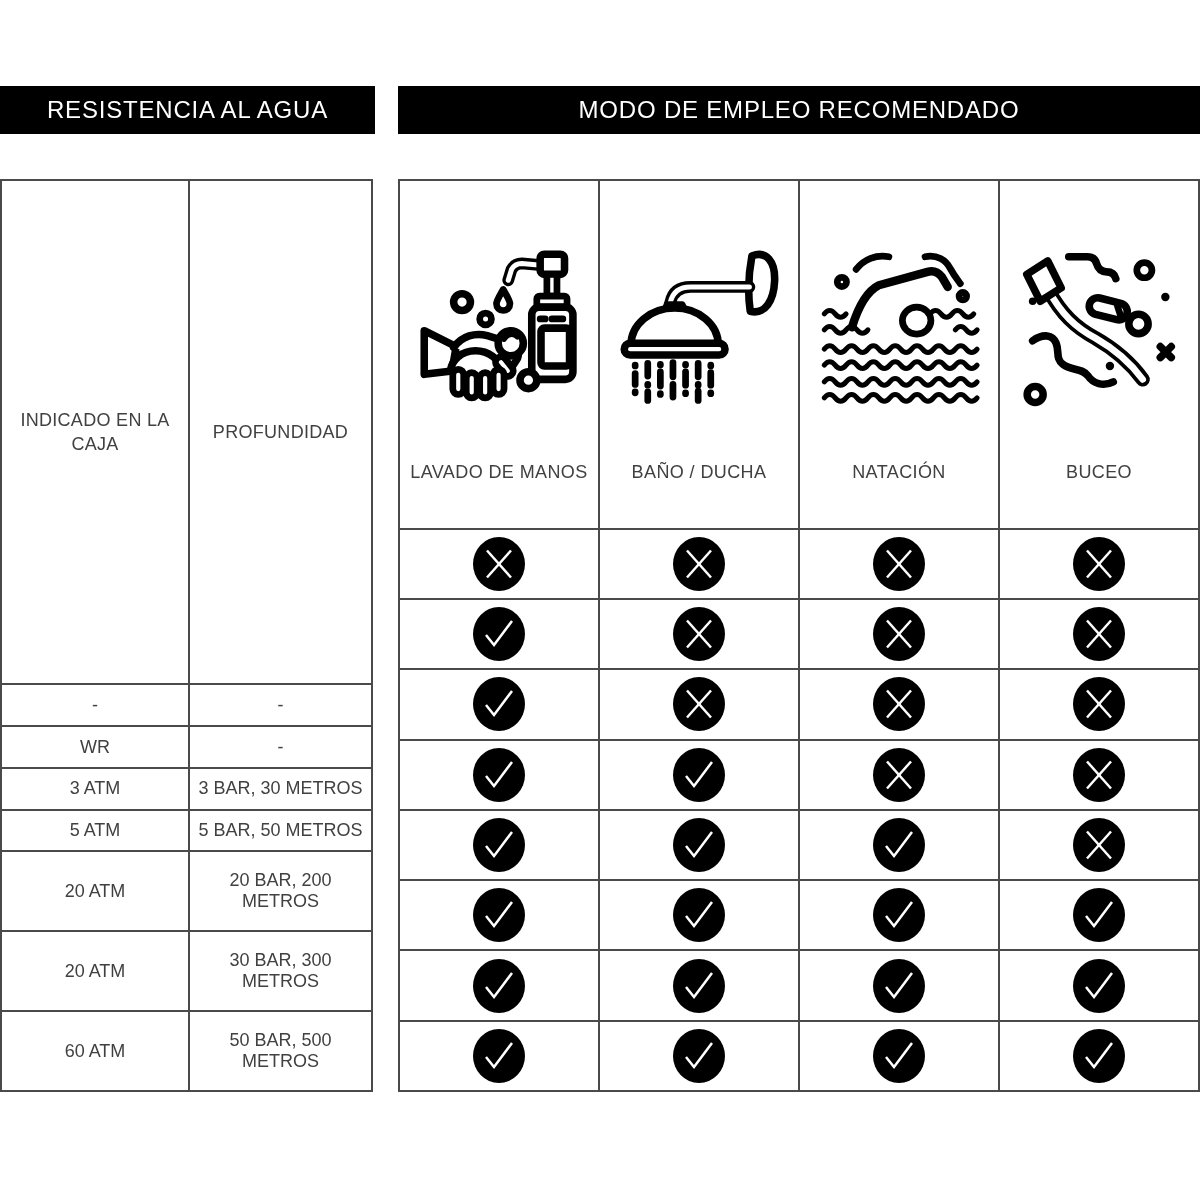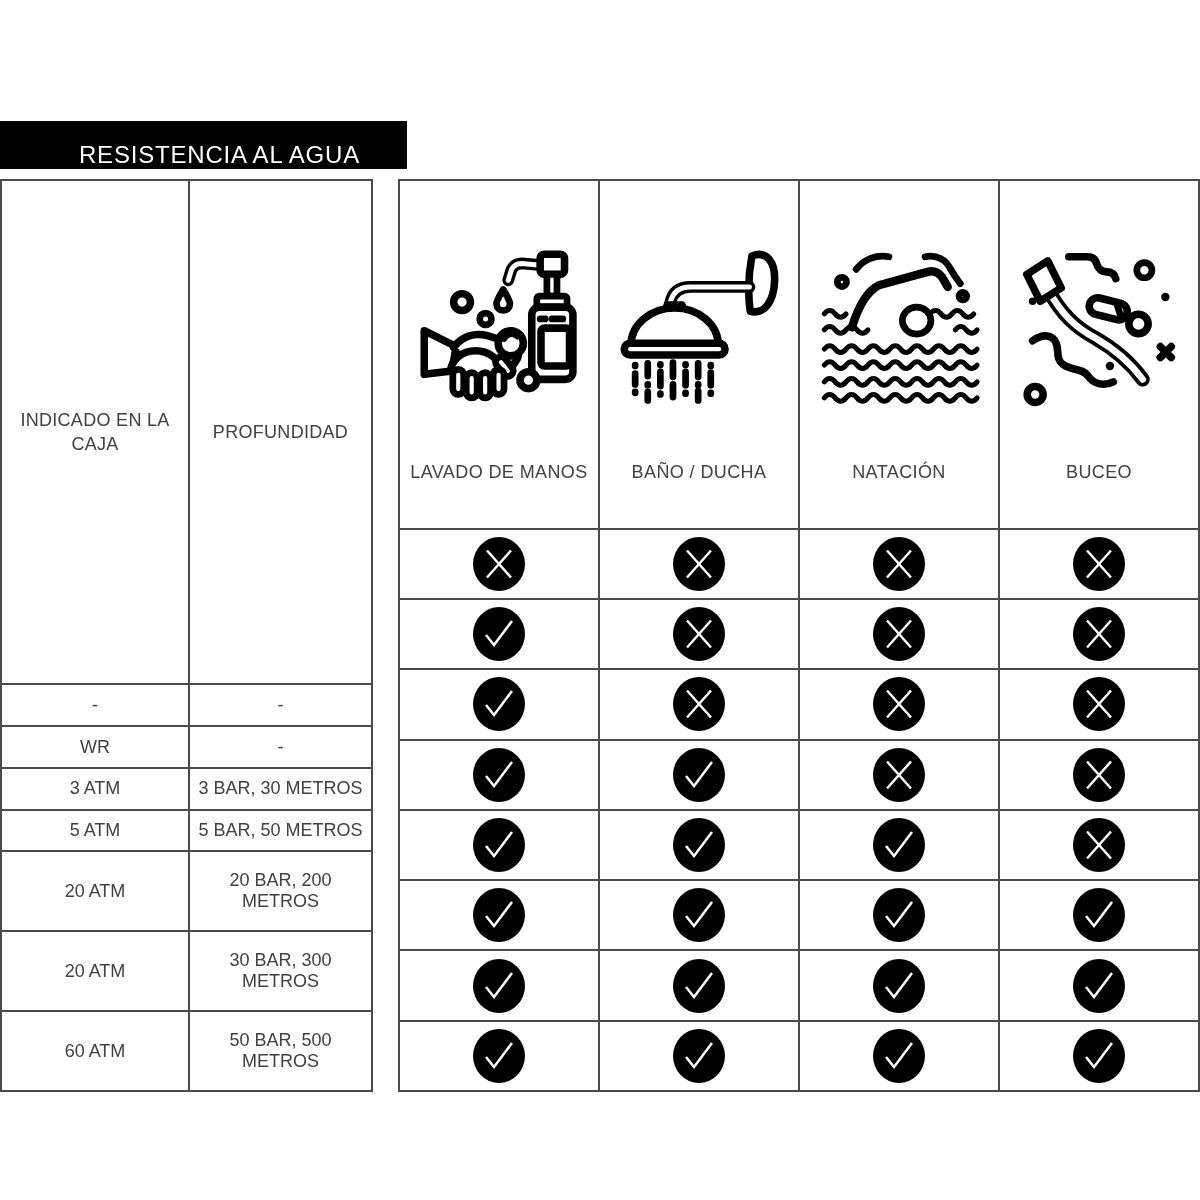--- a/index.html
+++ b/index.html
@@ -1,20 +1,20 @@
 <!DOCTYPE html>
 <html style="--bar-bg: #000000; --bar-fg: #ffffff; --border: #4a4a4c; --ink: #414042;"><head>
 <meta charset="utf-8">
 <style>
   html,body{margin:0;padding:0;background:#fff;}
   .canvas{position:relative;width:1200px;height:1200px;background:#fff;overflow:hidden;
           font-family:"Liberation Sans",sans-serif;color:#414042;}
-  .bar{position:absolute;top:121px;height:48px;background:var(--bar-bg,#000);
-       color:var(--bar-fg,#fff);display:flex;align-items:flex-end;justify-content:center;
-       font-size:24px;font-weight:400;letter-spacing:.8px;padding-left:32px;}
+  .bar{position:absolute;top:86px;height:48px;background:var(--bar-bg,#000);
+       color:var(--bar-fg,#fff);display:flex;align-items:center;justify-content:center;
+       font-size:24px;font-weight:400;letter-spacing:.8px;}
   .bar-left{left:0;width:375px;}
   .bar-right{left:398px;width:802px;}
   table{position:absolute;top:179px;border-collapse:collapse;table-layout:fixed;background:#fff;}
   .ltable{left:0;width:373px;height:913px;}
   .rtable{left:398px;width:802px;height:913px;}
   td{border:2px solid var(--border,#4a4a4c);text-align:center;vertical-align:middle;
      font-size:18px;color:var(--ink,#414042);padding:0 4px;overflow:hidden;}
   tr.hrow td{height:276px;padding:0;}
   .colhead{font-size:18px;line-height:1.35;letter-spacing:.3px;}
   .act-box{height:272px;display:flex;flex-direction:column;align-items:center;gap:48px;}
@@ -23,20 +23,23 @@
   .mark{display:block;margin:0 auto;}
   .ico{display:block;}
 </style>
 </head>
 <body>
 
 <div class="canvas">
 
   <div class="bar bar-left">
     <span>RESISTENCIA AL AGUA</span>
+  </div>
+  <div class="bar bar-right">
+    <span>MODO DE EMPLEO RECOMENDADO</span>
   </div>
 
   <table class="ltable">
     <colgroup>
         <col style="width:188px">
         <col>
       </colgroup>
     <tbody>
       <tr class="hrow">
         <td class="colhead">INDICADO EN LA CAJA</td>

